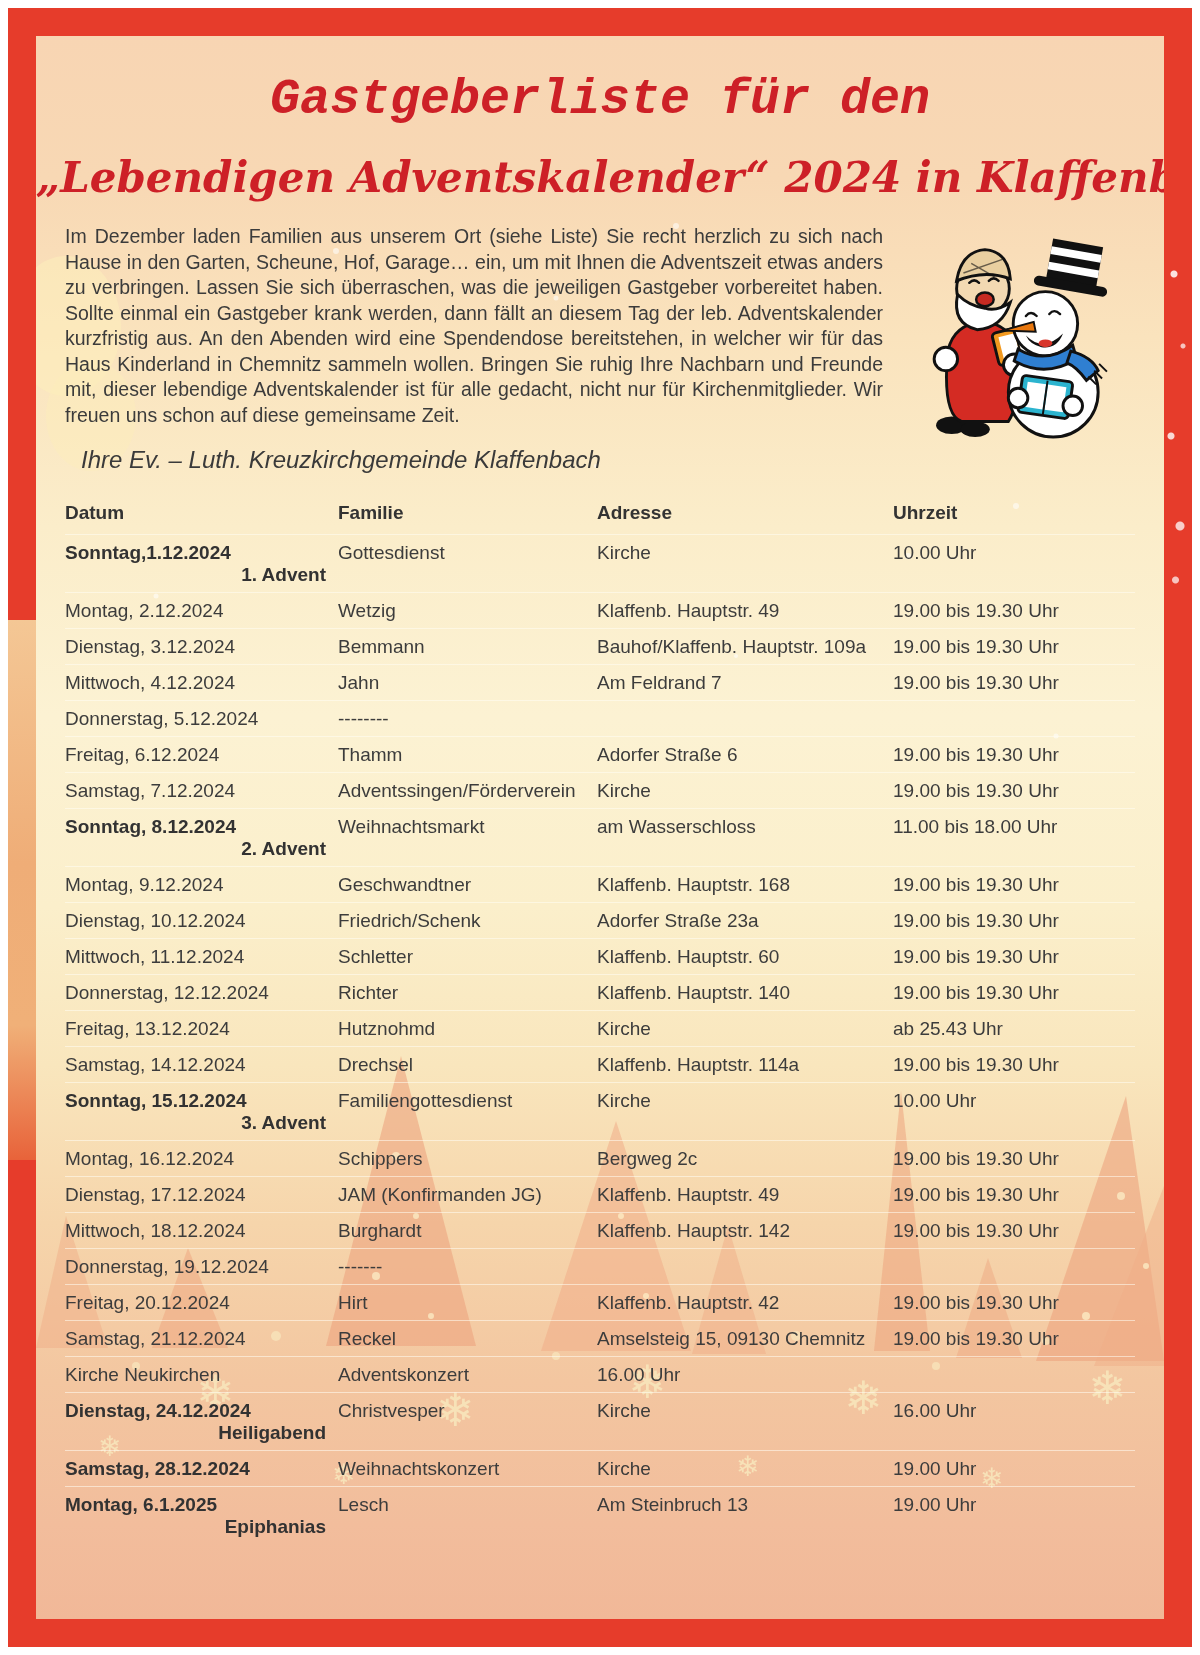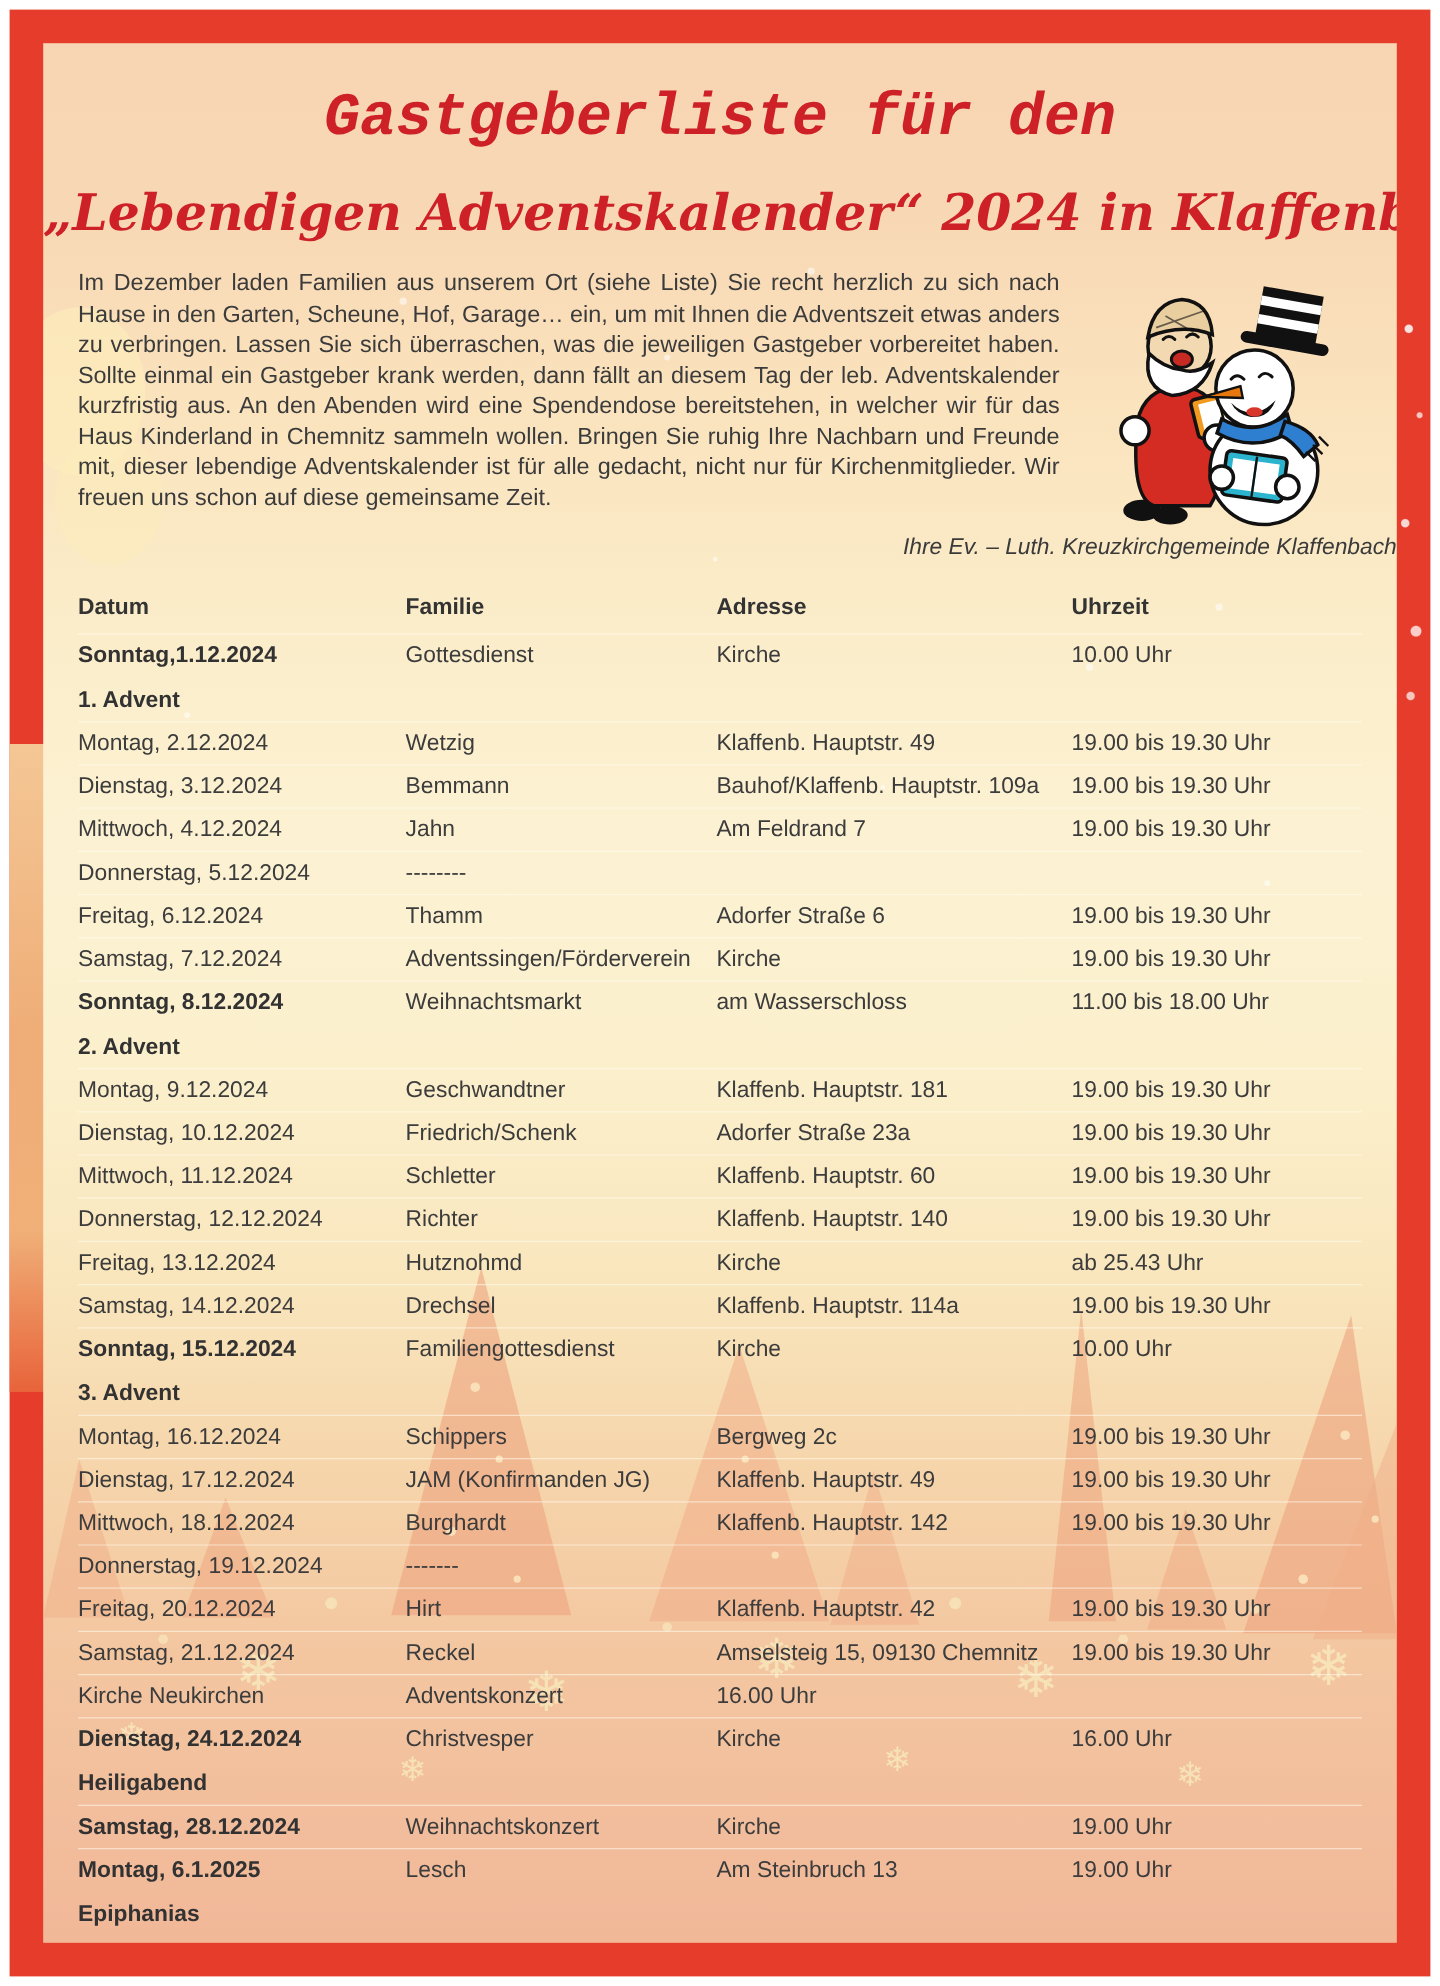--- a/index.html
+++ b/index.html
@@ -42,34 +42,34 @@
   .title2{
     margin:20px 0 0;text-align:center;color:#cd2027;
     font-family:"DejaVu Serif",serif;font-style:italic;font-weight:bold;
     font-size:42px;line-height:56px;position:relative;white-space:nowrap;
   }
   .intro{
     position:relative;margin:18px 0 0 29px;width:818px;
     font-size:19.5px;line-height:25.5px;color:#3b3b3b;text-align:justify;
   }
   .signature{
-    position:relative;margin:18px 0 0 22px;font-size:19px;font-style:italic;color:#3a3a3a;text-align:right;
+    position:relative;margin:18px 0 0 45px;font-size:24px;font-style:italic;color:#3a3a3a;
   }
   .illustration{
     position:absolute;top:198px;right:42px;width:200px;height:205px;
   }
   .host-table{
     position:relative;margin:24px 0 0 29px;width:1070px;font-size:19px;color:#3c3c3c;
   }
   .thead,.trow{
     display:grid;grid-template-columns:273px 259px 296px 1fr;column-gap:0;
   }
   .thead{font-weight:bold;color:#333333;padding:4px 0 10px;}
   .trow{padding:7px 0 6px;border-top:1px solid rgba(255,253,244,0.55);min-height:22px;}
-  .trow .datum2{margin-top:15px;}
+  .trow .datum2{margin-top:0;text-align:right;}
   .trow.bold .cell-datum{font-weight:bold;color:#323232;}
   .cell{padding-right:12px;}
 </style>
 </head>
 <body>
 
 <div class="frame">
   <div class="frame-left-patch"></div>
   <div class="frame-snow"></div>
 </div>
@@ -269,21 +269,21 @@
             <div>Sonntag, 8.12.2024</div>
             <div class="datum2">2. Advent</div>
           </div>
           <div class="cell cell-familie">Weihnachtsmarkt</div>
           <div class="cell cell-adresse">am Wasserschloss</div>
           <div class="cell cell-uhrzeit">11.00 bis 18.00 Uhr</div>
         </div>
         <div class="trow">
           <div class="cell cell-datum">Montag, 9.12.2024</div>
           <div class="cell cell-familie">Geschwandtner</div>
-          <div class="cell cell-adresse">Klaffenb. Hauptstr. 181</div>
+          <div class="cell cell-adresse">Klaffenb. Hauptstr. 168</div>
           <div class="cell cell-uhrzeit">19.00 bis 19.30 Uhr</div>
         </div>
         <div class="trow">
           <div class="cell cell-datum">Dienstag, 10.12.2024</div>
           <div class="cell cell-familie">Friedrich/Schenk</div>
           <div class="cell cell-adresse">Adorfer Straße 23a</div>
           <div class="cell cell-uhrzeit">19.00 bis 19.30 Uhr</div>
         </div>
         <div class="trow">
           <div class="cell cell-datum">Mittwoch, 11.12.2024</div>

